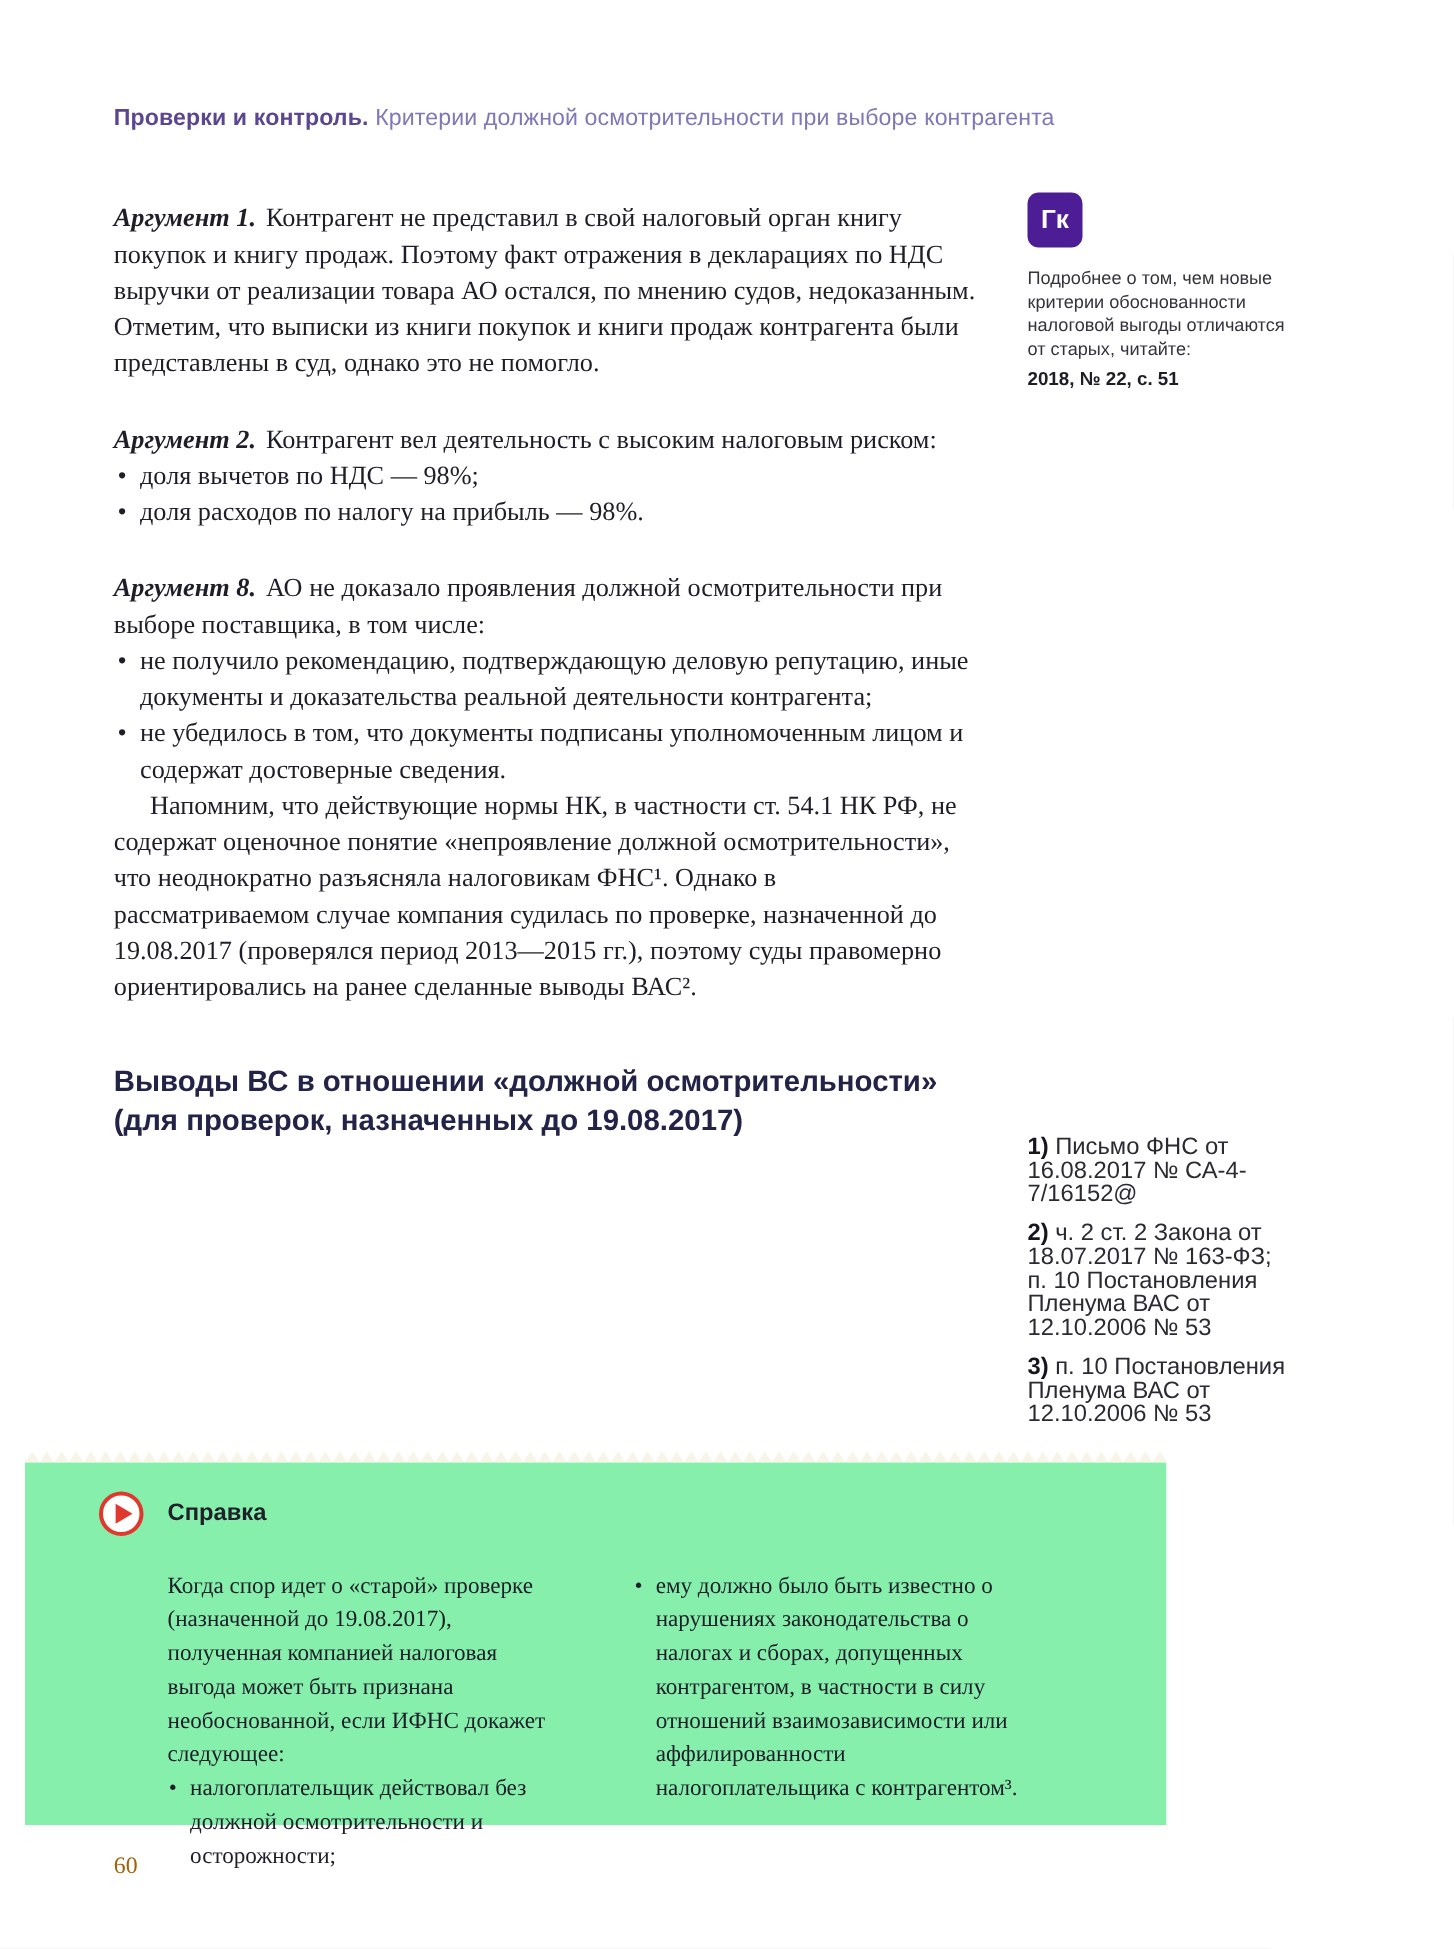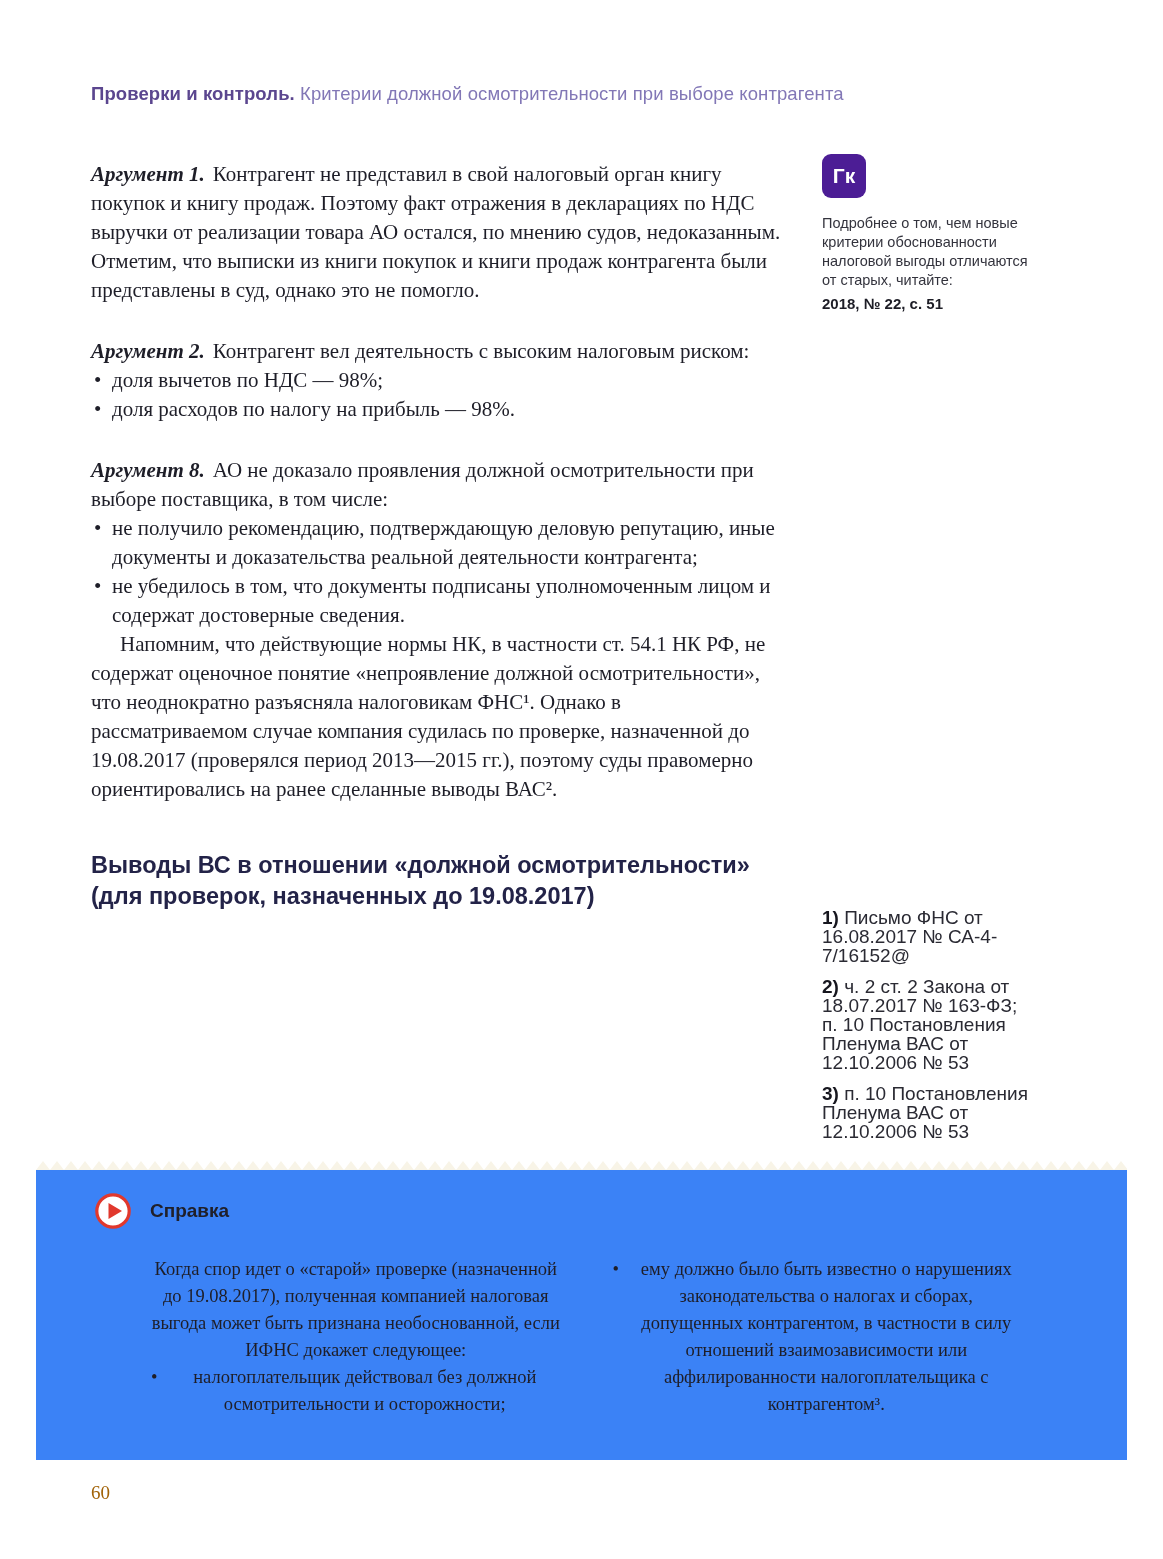--- a/index.html
+++ b/index.html
@@ -75,45 +75,44 @@
   }
   .side-note { margin: 16px 0 4px 0; font-size: 14.5px; line-height: 19px; }
   .side-ref { margin: 0; font-size: 15px; line-height: 19px; font-weight: 700; color: #1d1d26; }
   .footnotes { position: absolute; left: 0; top: 754px; width: 212px; }
   .footnote { margin: 0 0 12px 0; font-size: 19px; line-height: 19px; color: #2a2a33; }
   .footnote b { color: #16161e; }
 
   
   .refbox {
     position: absolute;
-    left: 36px;
+    left: 20px;
     top: 1170px;
-    width: 1091px;
+    width: 913px;
     height: 290px;
-    background: #3b82f6;
+    background: #86efac;
   }
   .zigzag { position: absolute; top: -9px; left: 0; width: 100%; height: 9px; display: block; }
   .refbox-head {
     position: absolute;
     left: 58px; top: 22px;
     display: flex; align-items: center; gap: 18px;
   }
   .refbox-title {
     font-family: "Liberation Sans", sans-serif;
     font-weight: 700;
     font-size: 19px;
     color: #20202a;
   }
   .refbox-cols {
     position: absolute;
     left: 114px; top: 86px; right: 104px;
     display: flex; gap: 50px;
     font-size: 18.5px;
     line-height: 27px;
-    text-align: center;
   }
   .refbox-cols .col { flex: 1; }
   .col p { margin: 0; }
   .refbox .bullet { padding-left: 18px; }
   .refbox .bullet::before { left: 1px; }
 
   .page-number {
     position: absolute;
     left: 91px;
     top: 1482px;

